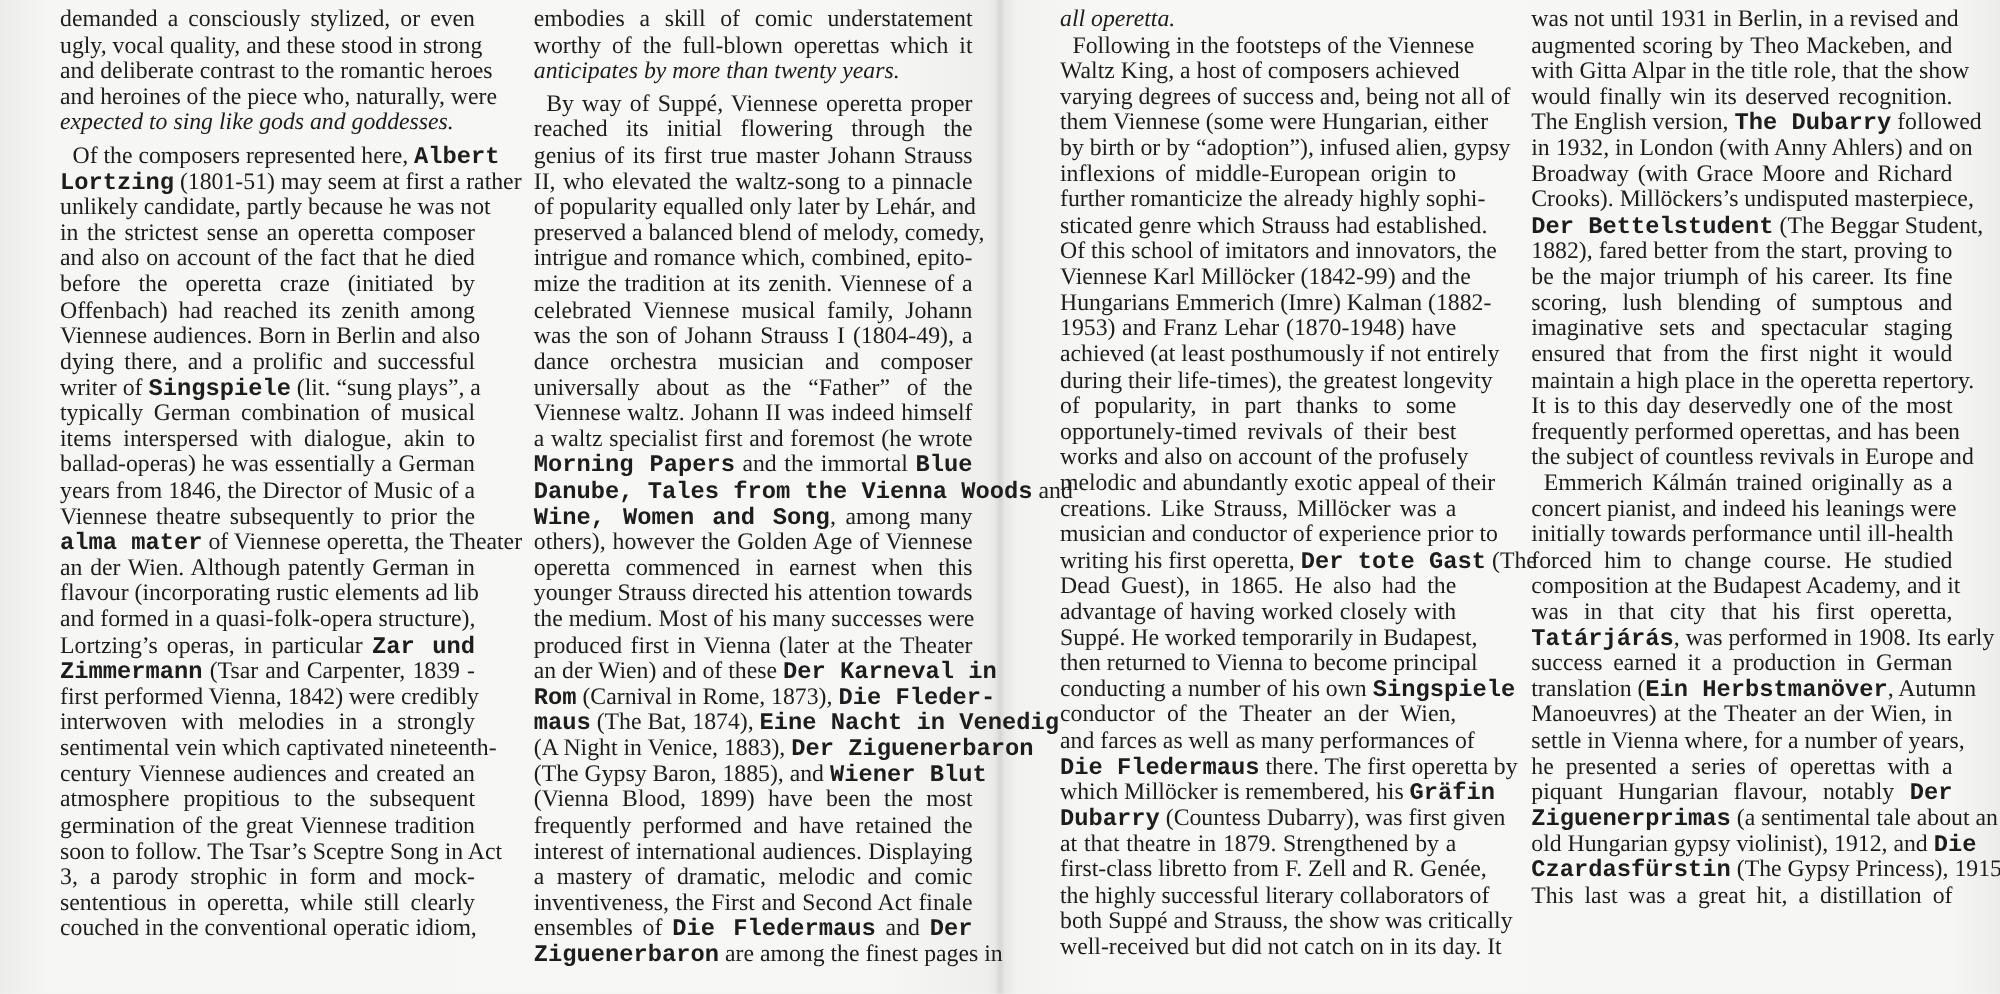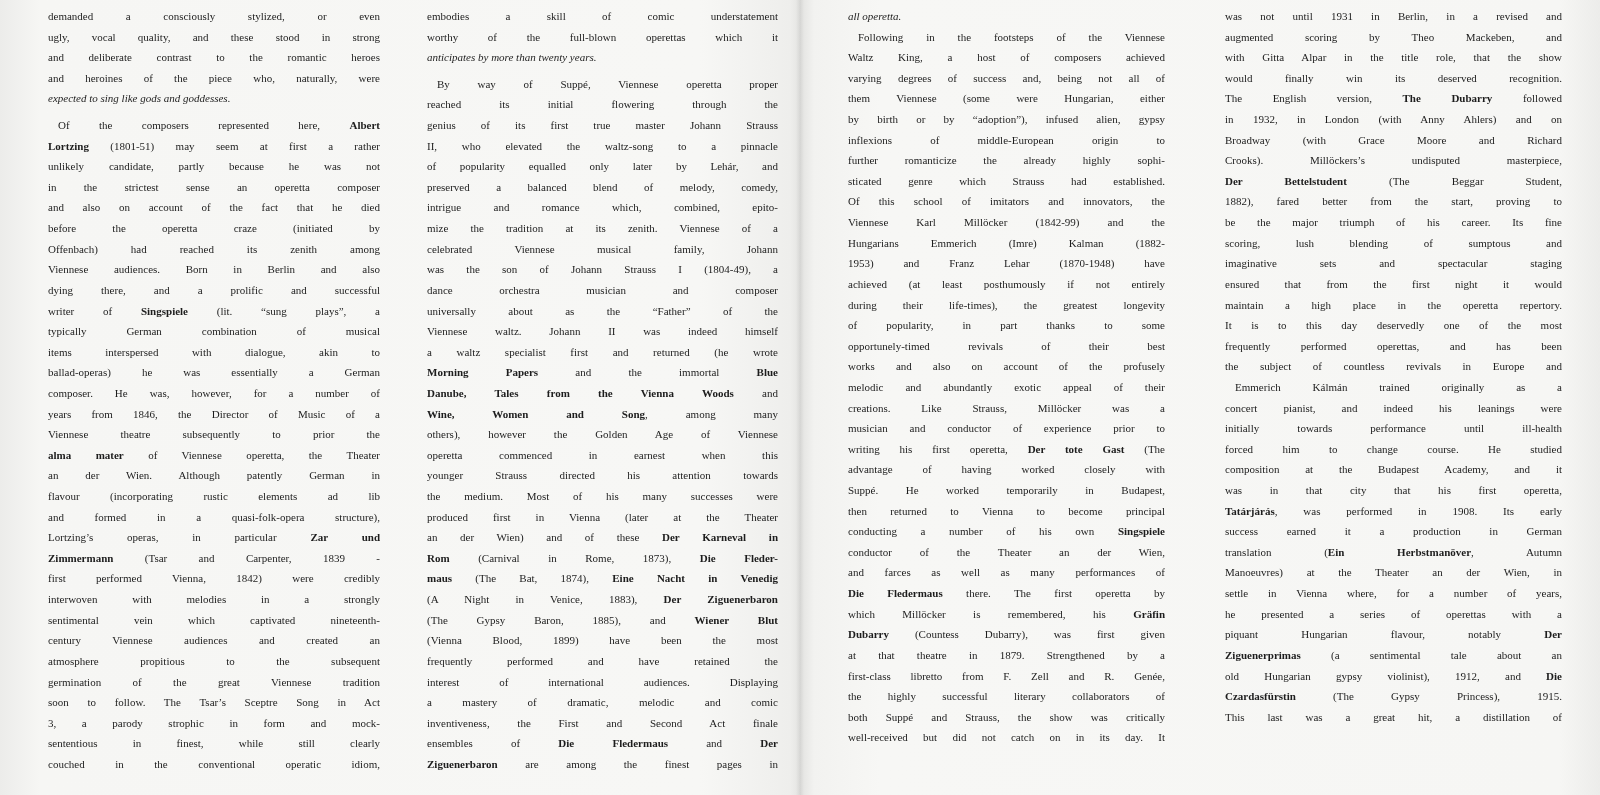--- a/index.html
+++ b/index.html
@@ -11,34 +11,34 @@
   }
   .page {
     position:absolute; top:0; height:795px;
   }
   .page-left { left:0; width:800px; background:linear-gradient(to right,#ececea 0px,#f6f6f4 40px,#f7f7f5 700px,#eeeeec 790px,#e4e4e2 800px); }
   .page-right { left:800px; width:800px; background:linear-gradient(to right,#e2e2e0 0px,#f2f2f0 14px,#f7f7f5 80px,#f6f6f4 760px,#ececea 800px); }
   .fold { position:absolute; left:796px; top:0; width:8px; height:795px;
     background:linear-gradient(to right,rgba(0,0,0,0),rgba(0,0,0,0.06),rgba(0,0,0,0)); }
   .column {
     position:absolute; top:6px;
-    font-size:11px; line-height:20.62px;
+    font-size:19px; line-height:20.62px;
   }
   .col-1 { left:48px; width:332px; }
   .col-2 { left:427px; width:351px; }
   .col-3 { left:848px; width:317px; }
   .col-4 { left:1225px; width:337px; }
   .line {
     display:block; height:20.62px; white-space:nowrap;
     text-align:justify; text-align-last:justify;
   }
   .line.last { text-align-last:left;font-style:italic; }
   .line.indent { padding-left:10px; }
   .line.para-gap { margin-top:6px; }
-  b { font-weight:bold; }
+  b { font-weight:bold;font-family:Liberation Mono, monospace; }
 </style>
 </head>
 <body>
 
 <div class="page page-left"></div>
 <div class="page page-right"></div>
 <div class="fold"></div>
 
 <div class="column col-1">
     <span class="line"><span>demanded a consciously stylized, or even</span></span>
@@ -52,58 +52,57 @@
     <span class="line"><span>in the strictest sense an operetta composer</span></span>
     <span class="line"><span>and also on account of the fact that he died</span></span>
     <span class="line"><span>before the operetta craze (initiated by</span></span>
     <span class="line"><span>Offenbach) had reached its zenith among</span></span>
     <span class="line"><span>Viennese audiences. Born in Berlin and also</span></span>
     <span class="line"><span>dying there, and a prolific and successful</span></span>
     <span class="line"><span>writer of </span><b>Singspiele</b><span> (lit. “sung plays”, a</span></span>
     <span class="line"><span>typically German combination of musical</span></span>
     <span class="line"><span>items interspersed with dialogue, akin to</span></span>
     <span class="line"><span>ballad-operas) he was essentially a German</span></span>
-    <span class="line"><span>composer. He was, however, for a number of</span></span>
     <span class="line"><span>years from 1846, the Director of Music of a</span></span>
     <span class="line"><span>Viennese theatre subsequently to prior the</span></span>
     <span class="line"><b>alma mater</b><span> of Viennese operetta, the Theater</span></span>
     <span class="line"><span>an der Wien. Although patently German in</span></span>
     <span class="line"><span>flavour (incorporating rustic elements ad lib</span></span>
     <span class="line"><span>and formed in a quasi-folk-opera structure),</span></span>
     <span class="line"><span>Lortzing’s operas, in particular </span><b>Zar und</b></span>
     <span class="line"><b>Zimmermann</b><span> (Tsar and Carpenter, 1839 -</span></span>
     <span class="line"><span>first performed Vienna, 1842) were credibly</span></span>
     <span class="line"><span>interwoven with melodies in a strongly</span></span>
     <span class="line"><span>sentimental vein which captivated nineteenth-</span></span>
     <span class="line"><span>century Viennese audiences and created an</span></span>
     <span class="line"><span>atmosphere propitious to the subsequent</span></span>
     <span class="line"><span>germination of the great Viennese tradition</span></span>
     <span class="line"><span>soon to follow. The Tsar’s Sceptre Song in Act</span></span>
     <span class="line"><span>3, a parody strophic in form and mock-</span></span>
-    <span class="line"><span>sententious in finest, while still clearly</span></span>
+    <span class="line"><span>sententious in operetta, while still clearly</span></span>
     <span class="line"><span>couched in the conventional operatic idiom,</span></span>
   </div>
 <div class="column col-2">
     <span class="line"><span>embodies a skill of comic understatement</span></span>
     <span class="line"><span>worthy of the full-blown operettas which it</span></span>
     <span class="line last"><span>anticipates by more than twenty years.</span></span>
     <span class="line indent para-gap"><span>By way of Suppé, Viennese operetta proper</span></span>
     <span class="line"><span>reached its initial flowering through the</span></span>
     <span class="line"><span>genius of its first true master Johann Strauss</span></span>
     <span class="line"><span>II, who elevated the waltz-song to a pinnacle</span></span>
     <span class="line"><span>of popularity equalled only later by Lehár, and</span></span>
     <span class="line"><span>preserved a balanced blend of melody, comedy,</span></span>
     <span class="line"><span>intrigue and romance which, combined, epito-</span></span>
     <span class="line"><span>mize the tradition at its zenith. Viennese of a</span></span>
     <span class="line"><span>celebrated Viennese musical family, Johann</span></span>
     <span class="line"><span>was the son of Johann Strauss I (1804-49), a</span></span>
     <span class="line"><span>dance orchestra musician and composer</span></span>
     <span class="line"><span>universally about as the “Father” of the</span></span>
     <span class="line"><span>Viennese waltz. Johann II was indeed himself</span></span>
-    <span class="line"><span>a waltz specialist first and returned (he wrote</span></span>
+    <span class="line"><span>a waltz specialist first and foremost (he wrote</span></span>
     <span class="line"><b>Morning Papers</b><span> and the immortal </span><b>Blue</b></span>
     <span class="line"><b>Danube, Tales from the Vienna Woods</b><span> and</span></span>
     <span class="line"><b>Wine, Women and Song</b><span>, among many</span></span>
     <span class="line"><span>others), however the Golden Age of Viennese</span></span>
     <span class="line"><span>operetta commenced in earnest when this</span></span>
     <span class="line"><span>younger Strauss directed his attention towards</span></span>
     <span class="line"><span>the medium. Most of his many successes were</span></span>
     <span class="line"><span>produced first in Vienna (later at the Theater</span></span>
     <span class="line"><span>an der Wien) and of these </span><b>Der Karneval in</b></span>
     <span class="line"><b>Rom</b><span> (Carnival in Rome, 1873), </span><b>Die Fleder-</b></span>
@@ -134,20 +133,21 @@
     <span class="line"><span>1953) and Franz Lehar (1870-1948) have</span></span>
     <span class="line"><span>achieved (at least posthumously if not entirely</span></span>
     <span class="line"><span>during their life-times), the greatest longevity</span></span>
     <span class="line"><span>of popularity, in part thanks to some</span></span>
     <span class="line"><span>opportunely-timed revivals of their best</span></span>
     <span class="line"><span>works and also on account of the profusely</span></span>
     <span class="line"><span>melodic and abundantly exotic appeal of their</span></span>
     <span class="line"><span>creations. Like Strauss, Millöcker was a</span></span>
     <span class="line"><span>musician and conductor of experience prior to</span></span>
     <span class="line"><span>writing his first operetta, </span><b>Der tote Gast</b><span> (The</span></span>
+    <span class="line"><span>Dead Guest), in 1865. He also had the</span></span>
     <span class="line"><span>advantage of having worked closely with</span></span>
     <span class="line"><span>Suppé. He worked temporarily in Budapest,</span></span>
     <span class="line"><span>then returned to Vienna to become principal</span></span>
     <span class="line"><span>conducting a number of his own </span><b>Singspiele</b></span>
     <span class="line"><span>conductor of the Theater an der Wien,</span></span>
     <span class="line"><span>and farces as well as many performances of</span></span>
     <span class="line"><b>Die Fledermaus</b><span> there. The first operetta by</span></span>
     <span class="line"><span>which Millöcker is remembered, his </span><b>Gräfin</b></span>
     <span class="line"><b>Dubarry</b><span> (Countess Dubarry), was first given</span></span>
     <span class="line"><span>at that theatre in 1879. Strengthened by a</span></span>

